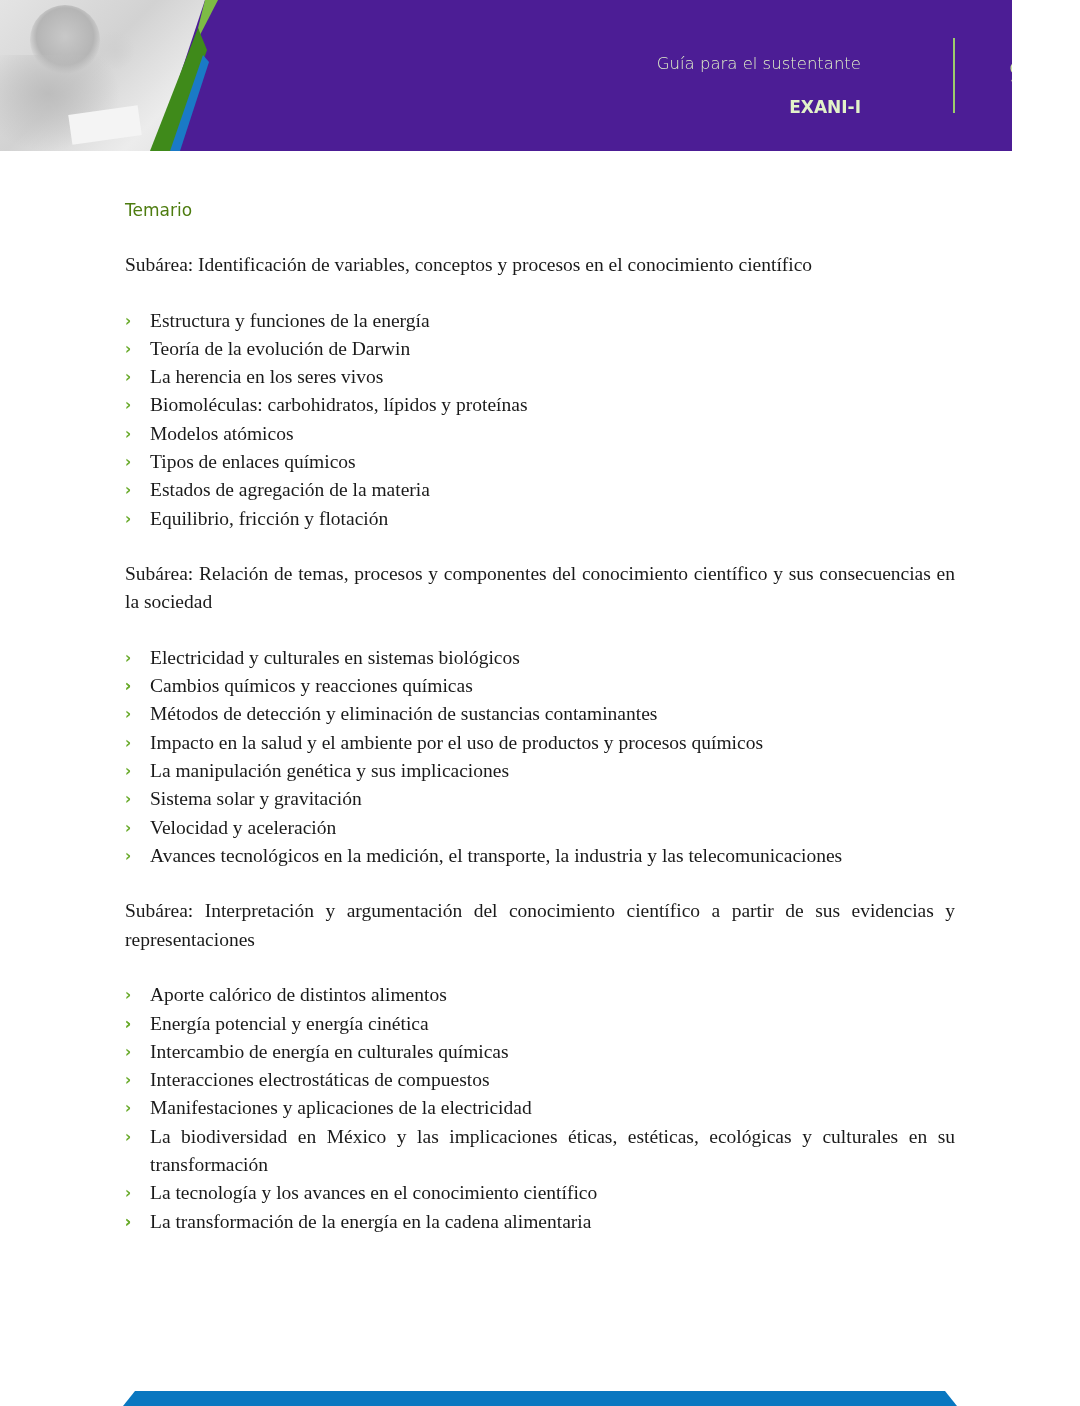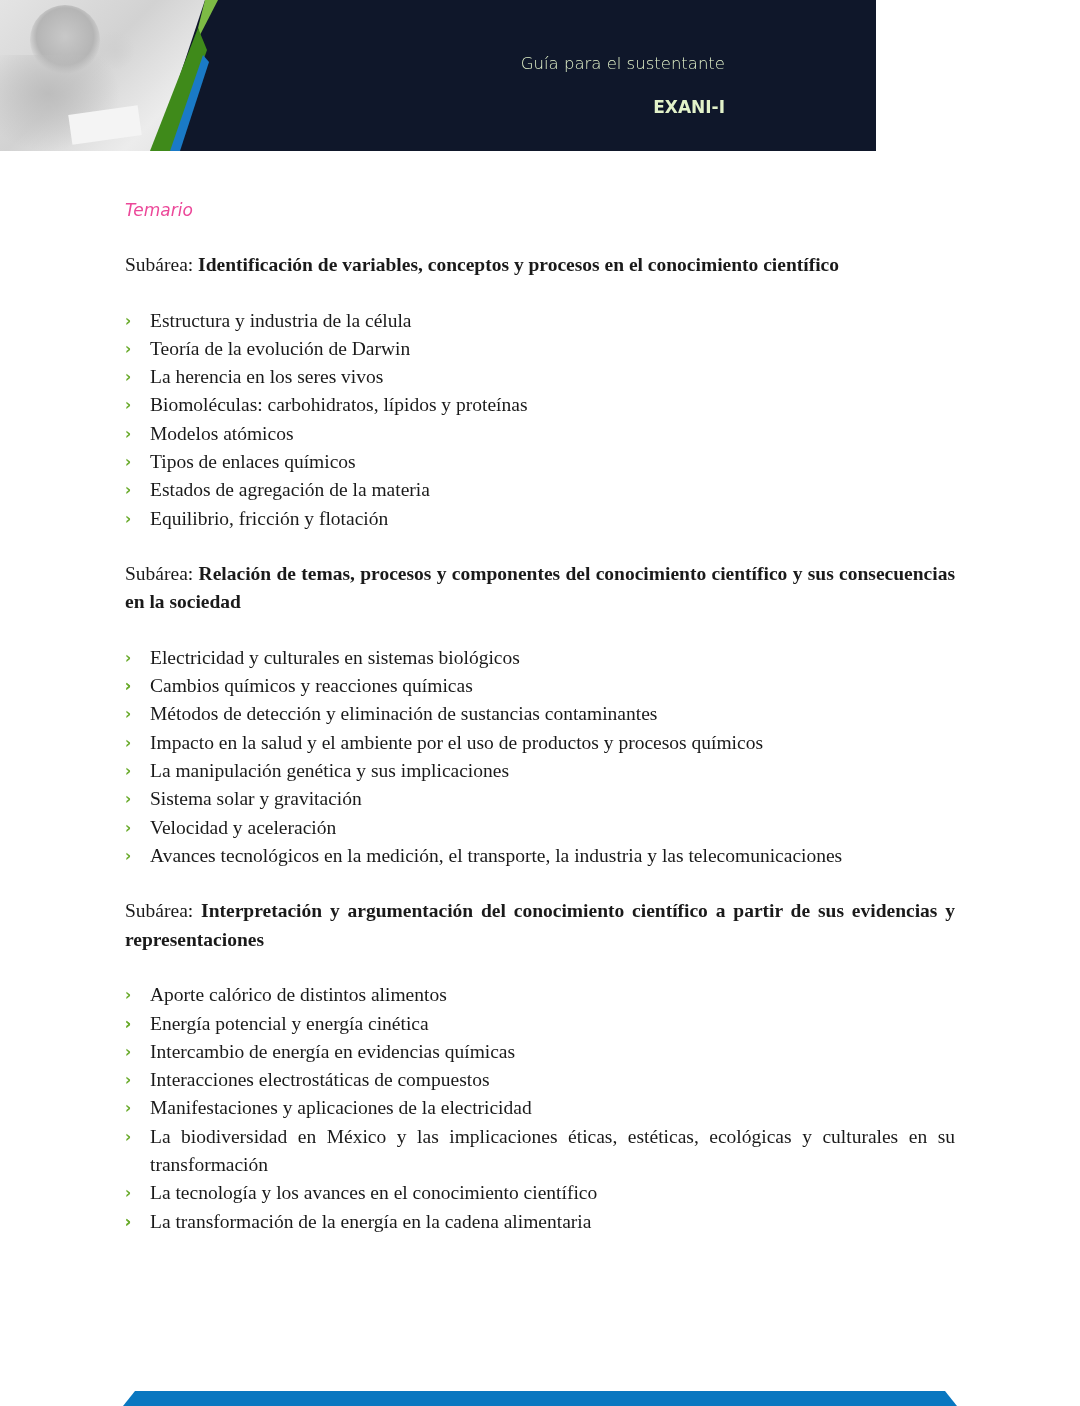--- a/index.html
+++ b/index.html
@@ -3,22 +3,22 @@
   <meta charset="utf-8">
   <style>
     html, body { margin: 0; padding: 0; }
     body {
       width: 1080px; height: 1406px; position: relative; overflow: hidden;
       background: #ffffff;
       font-family: "Liberation Serif", "DejaVu Serif", serif;
       color: #1a1a1a;
     }
     .header {
-      position: absolute; left: 0; top: 0; width: 876px; height: 151px;
-      background: #0f172a; overflow: hidden;
+      position: absolute; left: 0; top: 0; width: 1012px; height: 151px;
+      background: #4c1d95; overflow: hidden;
     }
     .header-photo {
       position: absolute; left: 0; top: 0; width: 240px; height: 151px;
       background: linear-gradient(135deg, #e4e4e4 0%, #d2d2d2 40%, #ececec 70%, #dadada 100%);
       clip-path: polygon(0 0, 205px 0, 155px 151px, 0 151px);
     }
     .photo-figure-head {
       position: absolute; left: 30px; top: 5px; width: 70px; height: 70px; border-radius: 50%;
       background: radial-gradient(circle at 50% 45%, #c8c8c8 0%, #b5b5b5 55%, rgba(200,200,200,0) 72%);
     }
@@ -59,28 +59,28 @@
       position: absolute; left: 953px; top: 38px; width: 2px; height: 75px; background: #9ccd6c;
     }
     .page-number {
       position: absolute; left: 1008px; top: 58px; font-family: "DejaVu Sans", sans-serif;
       font-size: 26px; font-weight: 300; color: #d4f0a6;
     }
     .content {
       position: absolute; left: 125px; top: 195px; width: 830px;
     }
     .section-title {
-      font-family: "DejaVu Sans", "Liberation Sans", sans-serif; font-style: italic;
-      color: #ec4899; font-size: 17px; line-height: 30px; margin: 0 0 26px 0;
+      font-family: "DejaVu Sans", "Liberation Sans", sans-serif; 
+      color: #4d7c0f; font-size: 17px; line-height: 30px; margin: 0 0 26px 0;
     }
     .subarea {
       font-size: 19.5px; line-height: 28.5px; margin: 0; text-align: justify;
     }
     .subarea .label { font-weight: normal; }
-    .subarea .name { font-weight: bold; }
+    .subarea .name { font-weight: normal; }
     ul.topics {
       list-style: none; padding: 0; margin: 27px 0 27px 0;
     }
     ul.topics li {
       position: relative; padding-left: 25px; font-size: 19.5px; line-height: 28.3px; text-align: justify;
     }
     .bullet {
       position: absolute; left: 0; top: 0; color: #6aab2c; font-family: "DejaVu Sans", sans-serif;
       font-size: 15px; font-weight: bold;
     }
@@ -112,21 +112,21 @@
 </header>
 
 <main class="content">
   <div class="section-title">Temario</div>
 
   <p class="subarea">
     <span class="label">Subárea:</span>
     <span class="name">Identificación de variables, conceptos y procesos en el conocimiento científico</span>
   </p>
   <ul class="topics">
-    <li><span class="bullet">›</span><span>Estructura y industria de la célula</span></li>
+    <li><span class="bullet">›</span><span>Estructura y funciones de la energía</span></li>
     <li><span class="bullet">›</span><span>Teoría de la evolución de Darwin</span></li>
     <li><span class="bullet">›</span><span>La herencia en los seres vivos</span></li>
     <li><span class="bullet">›</span><span>Biomoléculas: carbohidratos, lípidos y proteínas</span></li>
     <li><span class="bullet">›</span><span>Modelos atómicos</span></li>
     <li><span class="bullet">›</span><span>Tipos de enlaces químicos</span></li>
     <li><span class="bullet">›</span><span>Estados de agregación de la materia</span></li>
     <li><span class="bullet">›</span><span>Equilibrio, fricción y flotación</span></li>
   </ul>
 
   <p class="subarea">
@@ -146,21 +146,21 @@
   </ul>
 
   <p class="subarea">
     <span class="label">Subárea:</span>
     <span class="name">Interpretación y argumentación del conocimiento científico a partir de sus evidencias y representaciones</span>
   </p>
   <ul class="topics">
     <li><span class="bullet">›</span><span>Aporte calórico de distintos alimentos</span></li>
     <li><span class="bullet">›</span></li>
     <li><span class="bullet">›</span><span>Energía potencial y energía cinética</span></li>
-    <li><span class="bullet">›</span><span>Intercambio de energía en evidencias químicas</span></li>
+    <li><span class="bullet">›</span><span>Intercambio de energía en culturales químicas</span></li>
     <li><span class="bullet">›</span><span>Interacciones electrostáticas de compuestos</span></li>
     <li><span class="bullet">›</span><span>Manifestaciones y aplicaciones de la electricidad</span></li>
     <li><span class="bullet">›</span><span>La biodiversidad en México y las implicaciones éticas, estéticas, ecológicas y culturales en su transformación</span></li>
     <li><span class="bullet">›</span><span>La tecnología y los avances en el conocimiento científico</span></li>
     <li><span class="bullet">›</span></li>
     <li><span class="bullet">›</span><span>La transformación de la energía en la cadena alimentaria</span></li>
   </ul>
 </main>
 
 <div class="footer-bar"></div>

